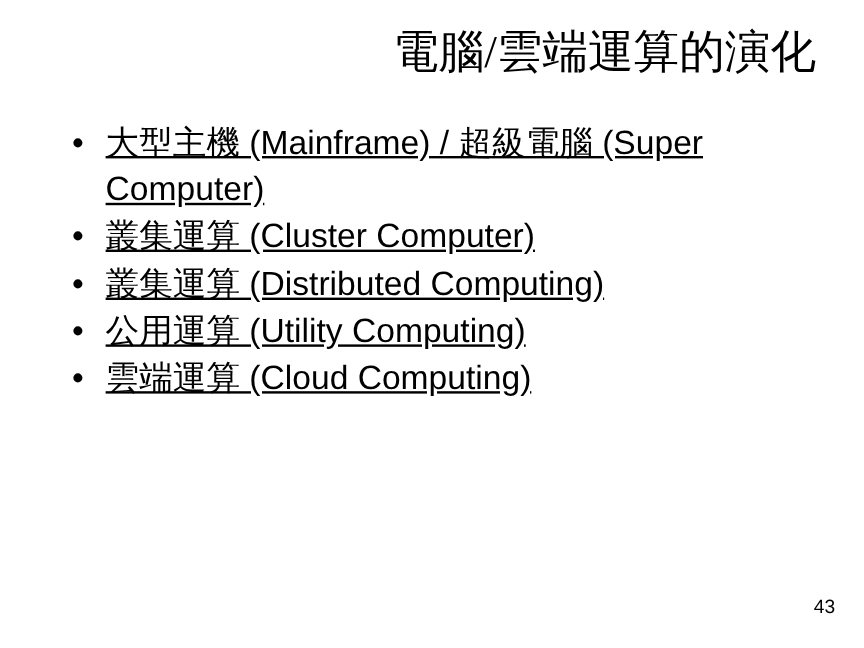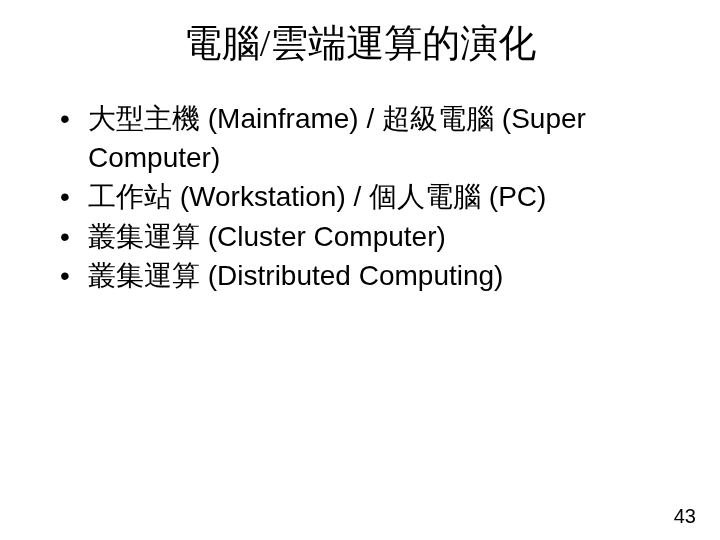--- a/index.html
+++ b/index.html
@@ -15,59 +15,61 @@
       position: relative;
       overflow: hidden;
     }
     .slide {
       width: 100%;
       height: 100%;
       padding: 18px 40px 0 40px;
     }
     .title {
       font-size: 38px;
-      text-align: center;
+      text-align: right;
       color: #000000;
       font-weight: normal;
       margin-bottom: 30px;
       font-family: "PMingLiU", "Microsoft JhengHei", serif;
     }
     .bullet-list {
       list-style: none;
       padding-left: 20px;
     }
     .bullet-item {
       font-size: 28px;
       color: #000000;
       line-height: 1.4;
       position: relative;
       padding-left: 28px;
       font-family: "PMingLiU", Arial, sans-serif;
+      text-decoration: underline;
     }
     .bullet-item::before {
       content: "•";
       position: absolute;
       left: 0;
       top: 0;
       font-size: 28px;
     }
     .page-number {
       position: absolute;
-      bottom: 12px;
+      bottom: 24px;
       right: 24px;
-      font-size: 20px;
+      font-size: 16px;
       color: #000000;
       font-family: Arial, sans-serif;
     }
   </style>
 </head>
 <body>
 
 <div class="slide">
   <h1 class="title">電腦/雲端運算的演化</h1>
   <ul class="bullet-list">
     <li class="bullet-item">大型主機 (Mainframe) / 超級電腦 (Super Computer)</li>
-    <li class="bullet-item">工作站 (Workstation) / 個人電腦 (PC)</li>
     <li class="bullet-item">叢集運算 (Cluster Computer)</li>
     <li class="bullet-item">叢集運算 (Distributed Computing)</li>
+    <li class="bullet-item">公用運算 (Utility Computing)</li>
+    <li class="bullet-item">雲端運算 (Cloud Computing)</li>
   </ul>
   <div class="page-number">43</div>
 </div>
 
 </body></html>

